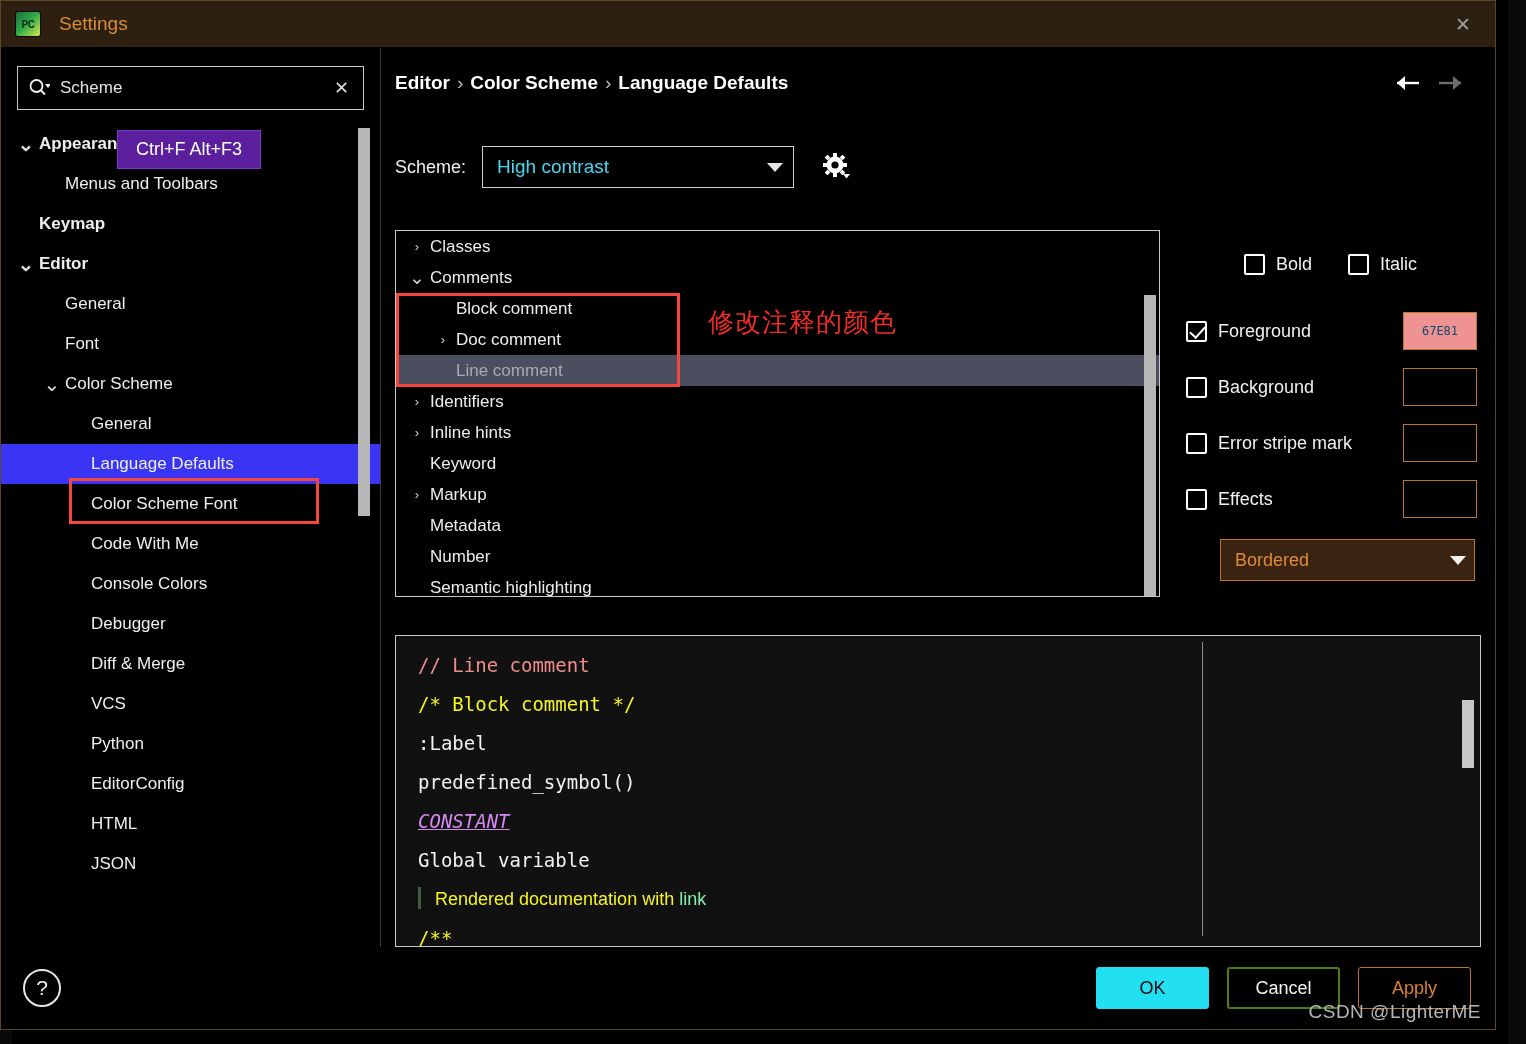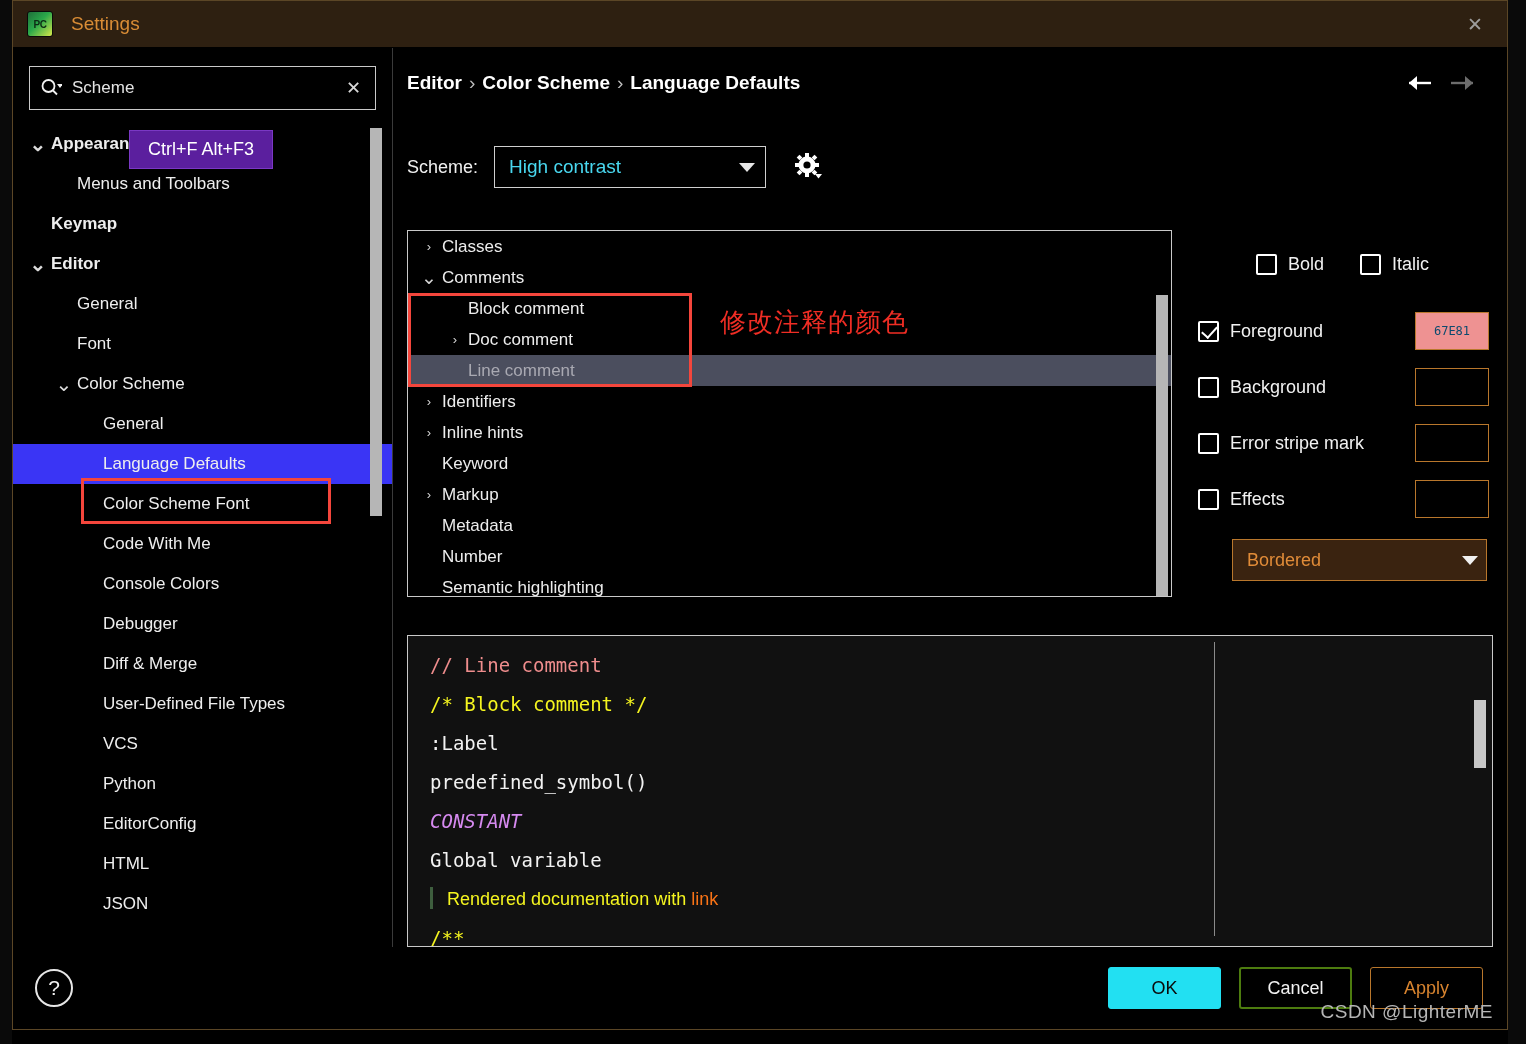--- a/index.html
+++ b/index.html
@@ -10,21 +10,21 @@
     color:#e8e8e8; position:relative; overflow:hidden;
   }
 
   
   .bg-strip { position:absolute; top:0; bottom:0; background:#0a0a0a; }
   .bg-strip.left  { left:0;  width:12px; }
   .bg-strip.right { right:0; width:18px; }
 
   
   .dialog {
-    position:absolute; left:12px; top:0; width:1496px; height:1030px;
+    position:absolute; left:0; top:0; width:1496px; height:1030px;
     background:#000; border:1px solid #5b4626;
     display:flex; flex-direction:column;
   }
 
   
   .titlebar {
     height:47px; background:#2e2011; flex:none;
     display:flex; align-items:center; padding:0 14px 0 14px;
     border-bottom:1px solid #000;
   }
@@ -94,21 +94,21 @@
 
   .crumbbar { display:flex; align-items:center; padding:20px 24px 0 14px; }
   .crumbs { font-size:19px; font-weight:bold; color:#ffffff; }
   .crumbs .sep { color:#bdbdbd; font-weight:normal; margin:0 7px; }
   .crumb-spacer { flex:1; }
   .navbtn { width:42px; height:30px; display:flex; align-items:center; justify-content:center; cursor:pointer; }
 
   .schemebar { display:flex; align-items:center; padding:20px 0 0 14px; }
   .scheme-label { font-size:18px; color:#f0f0f0; margin-right:16px; }
   .combo {
-    width:272px; height:42px; border:1px solid #cfcfcf; background:#000;
+    width:312px; height:42px; border:1px solid #cfcfcf; background:#000;
     display:flex; align-items:center; padding:0 10px 0 14px; cursor:pointer;
   }
   .combo-val { flex:1; font-size:19px; color:#49d7ef; }
   .caret { width:0;height:0;border-left:8px solid transparent;border-right:8px solid transparent;
            border-top:9px solid #e6e6e6; }
   .gear-btn { margin-left:26px; width:34px; height:34px; display:flex; align-items:center; justify-content:center; cursor:pointer; }
 
   .panes { flex:1; display:flex; min-height:0; padding:14px 0 0 14px; }
 
   
@@ -172,23 +172,23 @@
     background:#111111; display:flex; position:relative; overflow:hidden;
   }
   .code {
     flex:none; width:800px; padding:10px 0 0 22px;
     font-family:"DejaVu Sans Mono", monospace; font-size:19px; line-height:39px;
     white-space:pre;
   }
   .code .c-line   { color:#ef8d8d; }
   .code .c-block  { color:#f5f51f; }
   .code .c-plain  { color:#f2f2f2; }
-  .code .c-const  { color:#d68af0; font-style:italic; }
+  .code .c-const  { color:#d68af0; font-style:italic;text-decoration:underline; }
   .code .c-doc    { color:#f5f51f; }
-  .code .c-link   { color:#f97316; }
+  .code .c-link   { color:#86efac; }
   .docbar { display:inline-block; width:3px; height:22px; background:#3e5e3e;
             vertical-align:-4px; margin-right:14px; }
   .pv-divider { position:absolute; left:806px; top:6px; bottom:10px; width:1px; background:#8b8b8b; }
   .pv-sb { position:absolute; right:6px; width:12px; background:#c7c7c7; }
 
   
   .footer { height:82px; flex:none; display:flex; align-items:center; padding:0 24px 0 22px; }
   .help-btn {
     width:38px; height:38px; border:2px solid #e6e6e6; border-radius:50%;
     display:flex; align-items:center; justify-content:center;
@@ -295,24 +295,20 @@
             <span class="chev empty">›</span>
             <span class="tree-label">Console Colors</span>
           </div>
           <div class="tree-row" style="padding-left: 66px;">
             <span class="chev empty">›</span>
             <span class="tree-label">Debugger</span>
           </div>
           <div class="tree-row" style="padding-left: 66px;">
             <span class="chev empty">›</span>
             <span class="tree-label">Diff &amp; Merge</span>
-          </div>
-          <div class="tree-row" style="padding-left: 66px;">
-            <span class="chev empty">›</span>
-            <span class="tree-label">User-Defined File Types</span>
           </div>
           <div class="tree-row" style="padding-left: 66px;">
             <span class="chev empty">›</span>
             <span class="tree-label">VCS</span>
           </div>
           <div class="tree-row" style="padding-left: 66px;">
             <span class="chev empty">›</span>
             <span class="tree-label">Python</span>
           </div>
           <div class="tree-row" style="padding-left: 66px;">

